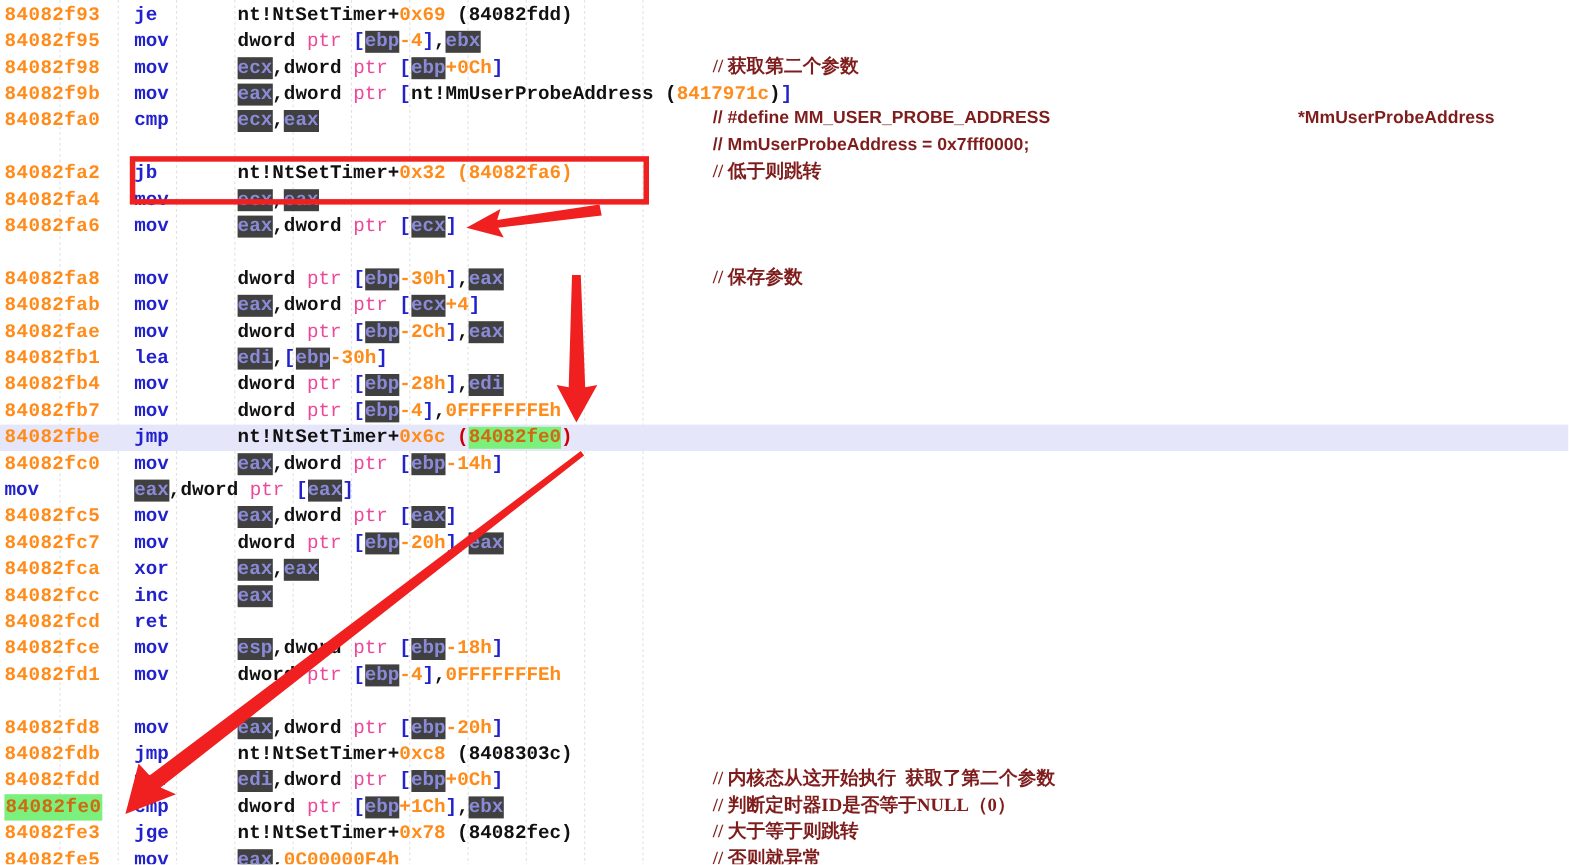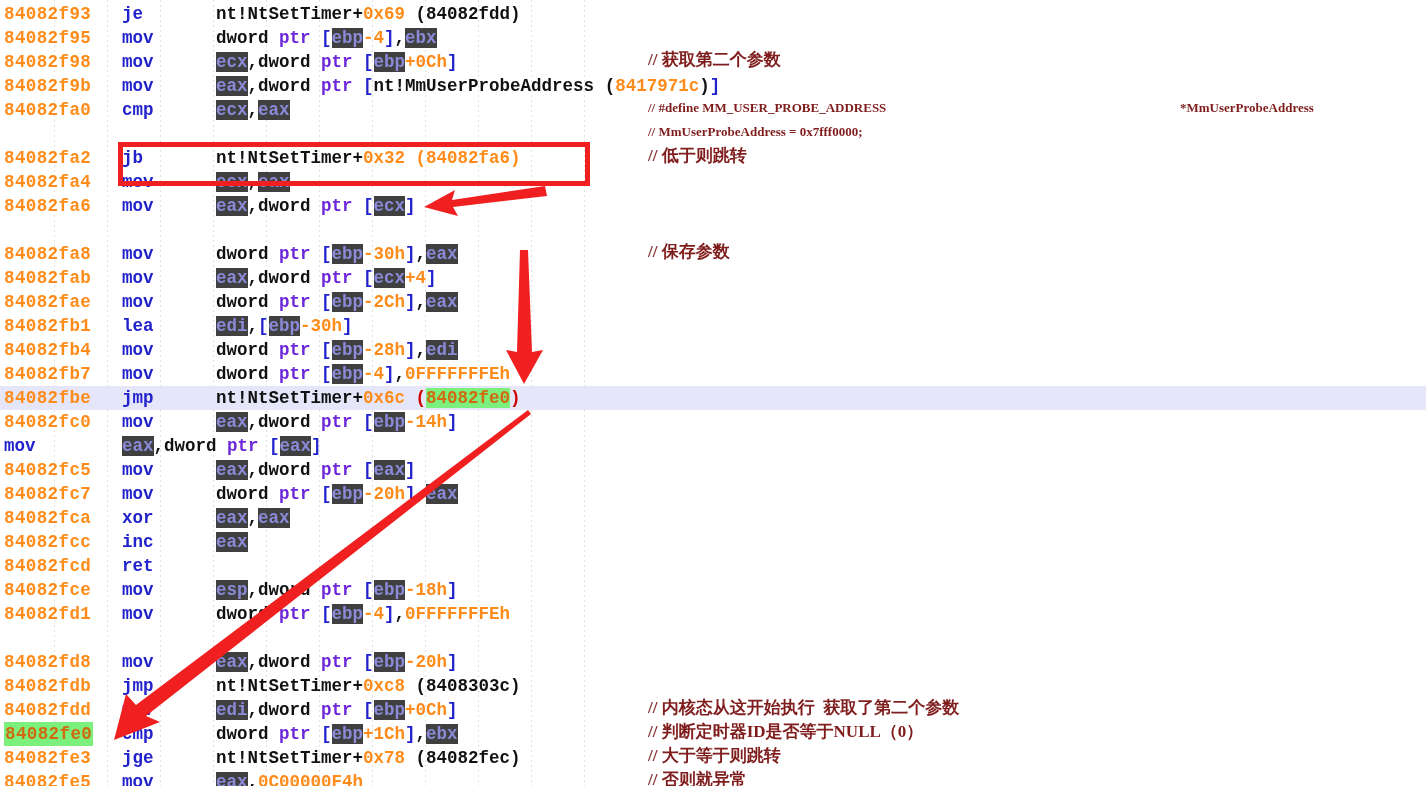--- a/index.html
+++ b/index.html
@@ -65,42 +65,42 @@
     position:absolute;left:216px;
     color:#111111;
     font-weight:bold;
   }
   
   .row.noaddr .mn{left:4px;}
   .row.noaddr .ops{left:122px;}
 
   
   .reg{background:#404040;color:#8a8ad8;}
-  .ptr{color:#6d28d9;font-weight:bold;}
+  .ptr{color:#ec4899;font-weight:normal;}
   .num{color:#ff8c1a;font-weight:bold;}
   .sym{color:#111111;font-weight:bold;}
   .brk{color:#2222cc;font-weight:bold;}
   .hl{background:#7cf07c;color:#d06a10;font-weight:bold;}
   .paren{color:#cc0000;font-weight:bold;}
 
   
   .comments{
     position:absolute;left:0;top:0;width:1426px;
     z-index:3;
     font-family:"Liberation Serif","DejaVu Serif",serif;
     font-size:17px;
     line-height:24px;
     white-space:pre;
   }
   .cm{
     position:absolute;
     color:#7f1d1d;
     font-weight:bold;
   }
-  .cm.mono{font-family:Liberation Serif, serif;font-size:13px;}
+  .cm.mono{font-family:Liberation Sans, sans-serif;font-size:16px;}
   .redbox{
     position:absolute;
     border:5px solid #f02020;
     background:transparent;
     z-index:5;
   }
   svg.arrows{
     position:absolute;left:0;top:0;width:1426px;height:786px;
     z-index:6;pointer-events:none;
   }

